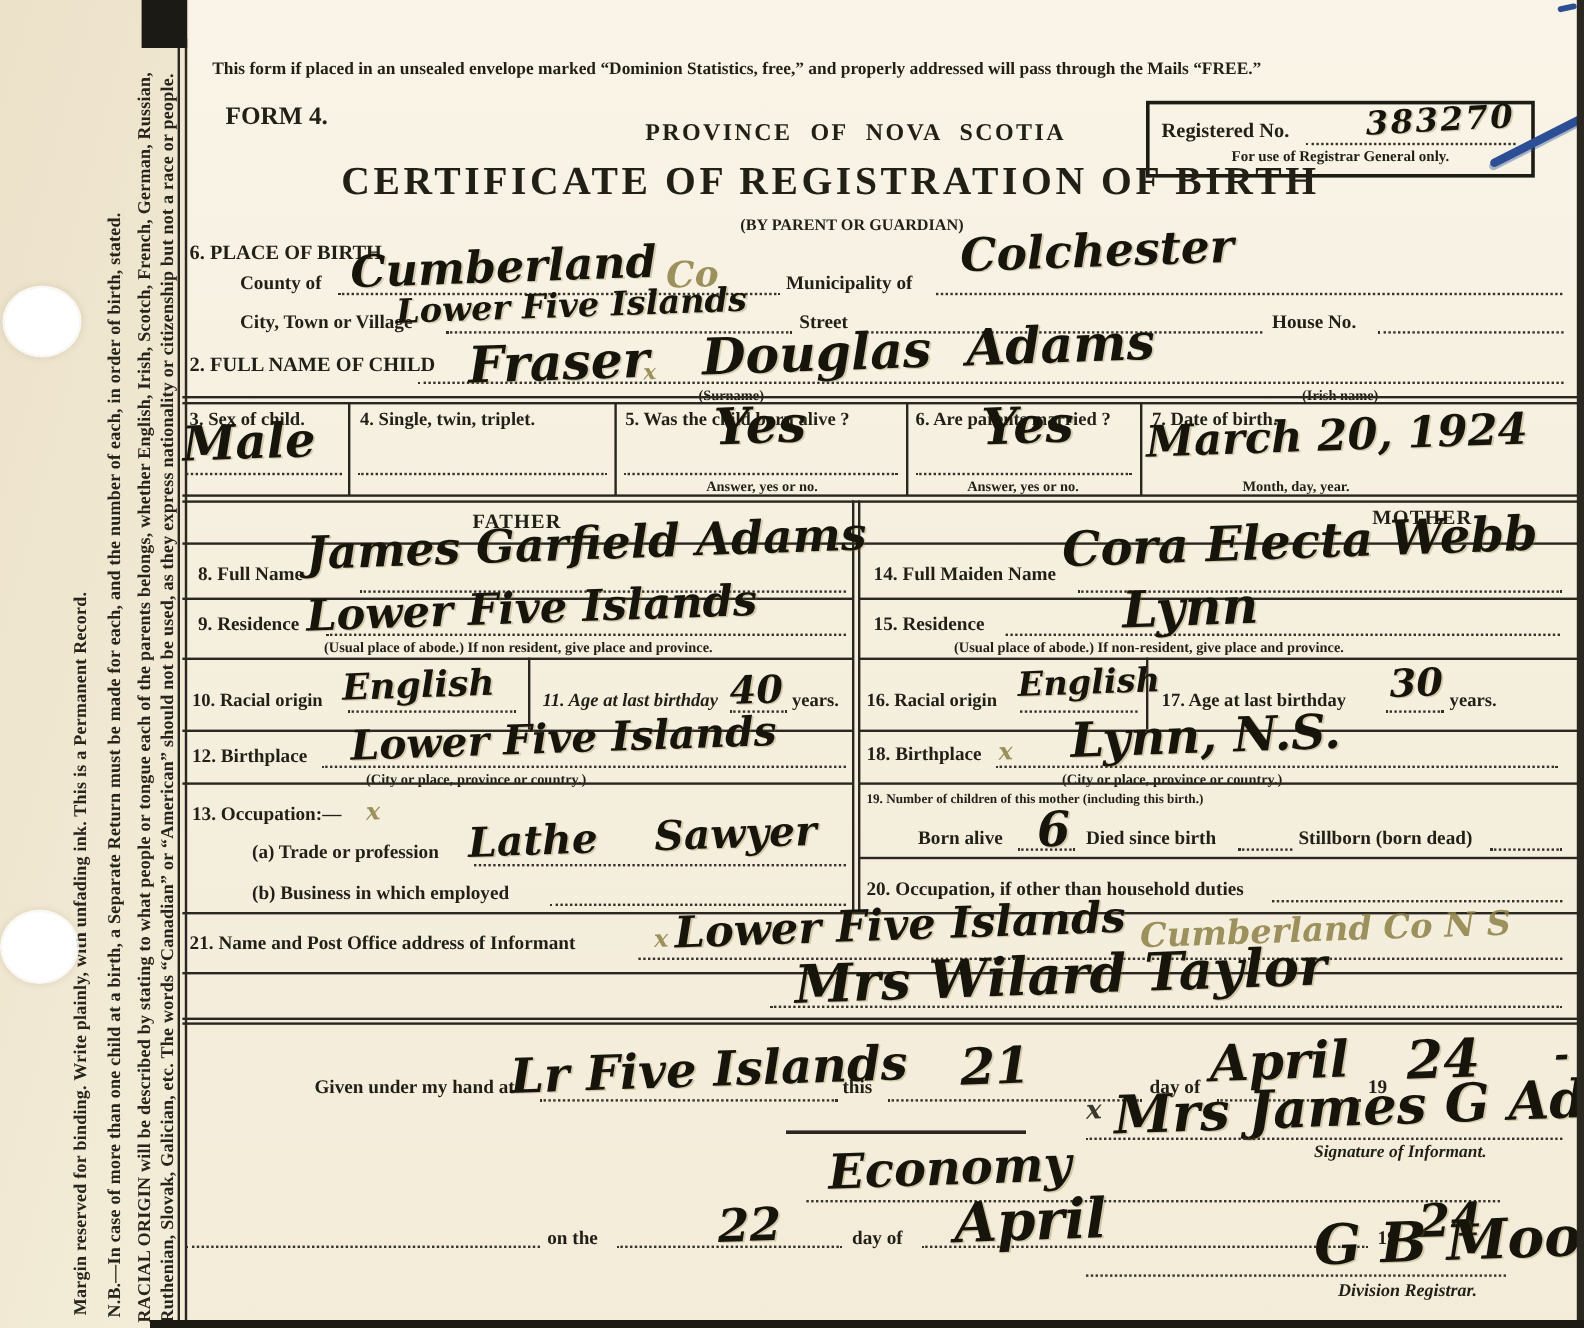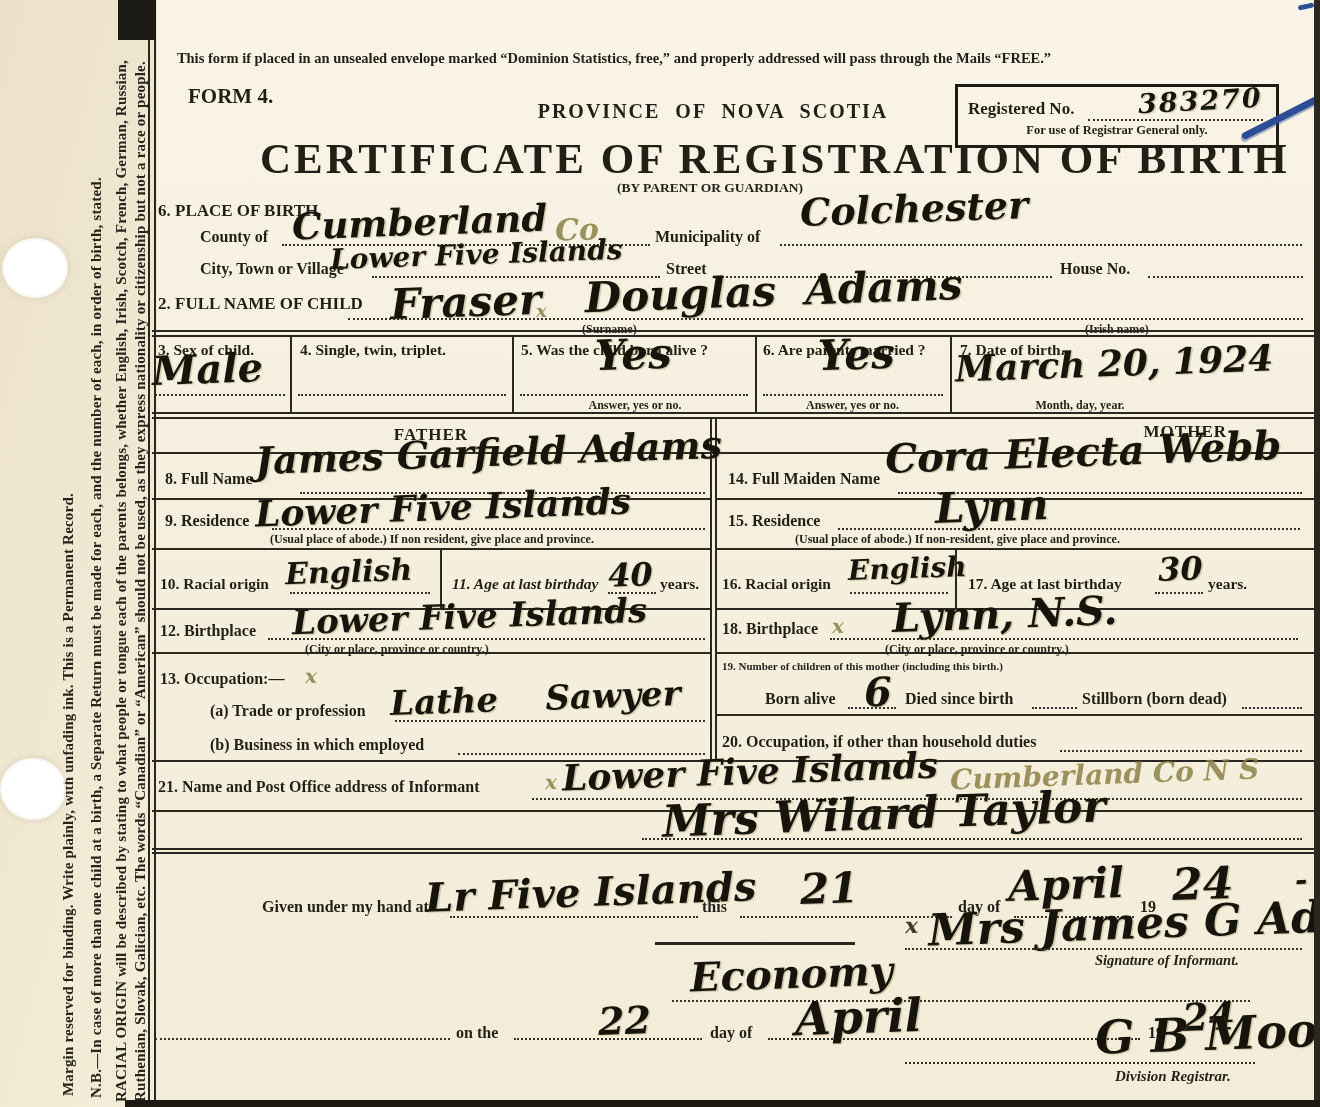--- a/index.html
+++ b/index.html
@@ -46,21 +46,21 @@
   <div style="position:absolute;left:955px;top:84px;width:318px;height:58px;border:3px solid #1d1c14;">
     <span class="p" style="left:10px;top:12px;font-size:17px;">Registered No.</span>
     <span class="dl" style="left:130px;top:32px;width:175px;"></span>
     <span class="hw" style="left:180px;top:-2px;font-size:27px;letter-spacing:2px;transform:rotate(-3deg);">383270</span>
     <span class="p ctr" style="left:0;top:36px;width:100%;font-size:12.5px;">For use of Registrar General only.</span>
   </div>
 
   <div style="position:absolute;left:1237px;top:112px;width:96px;height:7px;background:#2c4e94;border-radius:4px;transform:rotate(-27deg);box-shadow:-2px 2px 0 rgba(44,78,148,.4);"></div>
   <div style="position:absolute;left:1298px;top:4px;width:16px;height:5px;background:#2c4e94;border-radius:3px;transform:rotate(-12deg);"></div>
 
-  <div class="p ctr" style="left:260px;top:134px;width:900px;font-size:43px;letter-spacing:3px;">CERTIFICATE OF REGISTRATION OF BIRTH</div>
+  <div class="p ctr" style="left:242px;top:134px;width:900px;font-size:33px;letter-spacing:3px;">CERTIFICATE OF REGISTRATION OF BIRTH</div>
   <div class="p ctr" style="left:410px;top:180px;width:600px;font-size:13.5px;">(BY PARENT OR GUARDIAN)</div>
 
   <div class="p" style="left:158px;top:201px;font-size:17px;">6. PLACE OF BIRTH</div>
   <div class="p" style="left:200px;top:228px;">County of</div>
   <div class="dl" style="left:282px;top:244px;width:368px;"></div>
   <div class="hw" style="left:292px;top:200px;font-size:37px;">Cumberland</div>
   <div class="hwf" style="left:555px;top:212px;font-size:30px;">Co</div>
   <div class="p" style="left:655px;top:228px;">Municipality of</div>
   <div class="dl" style="left:780px;top:244px;width:522px;"></div>
   <div class="hw" style="left:800px;top:186px;font-size:38px;">Colchester</div>

